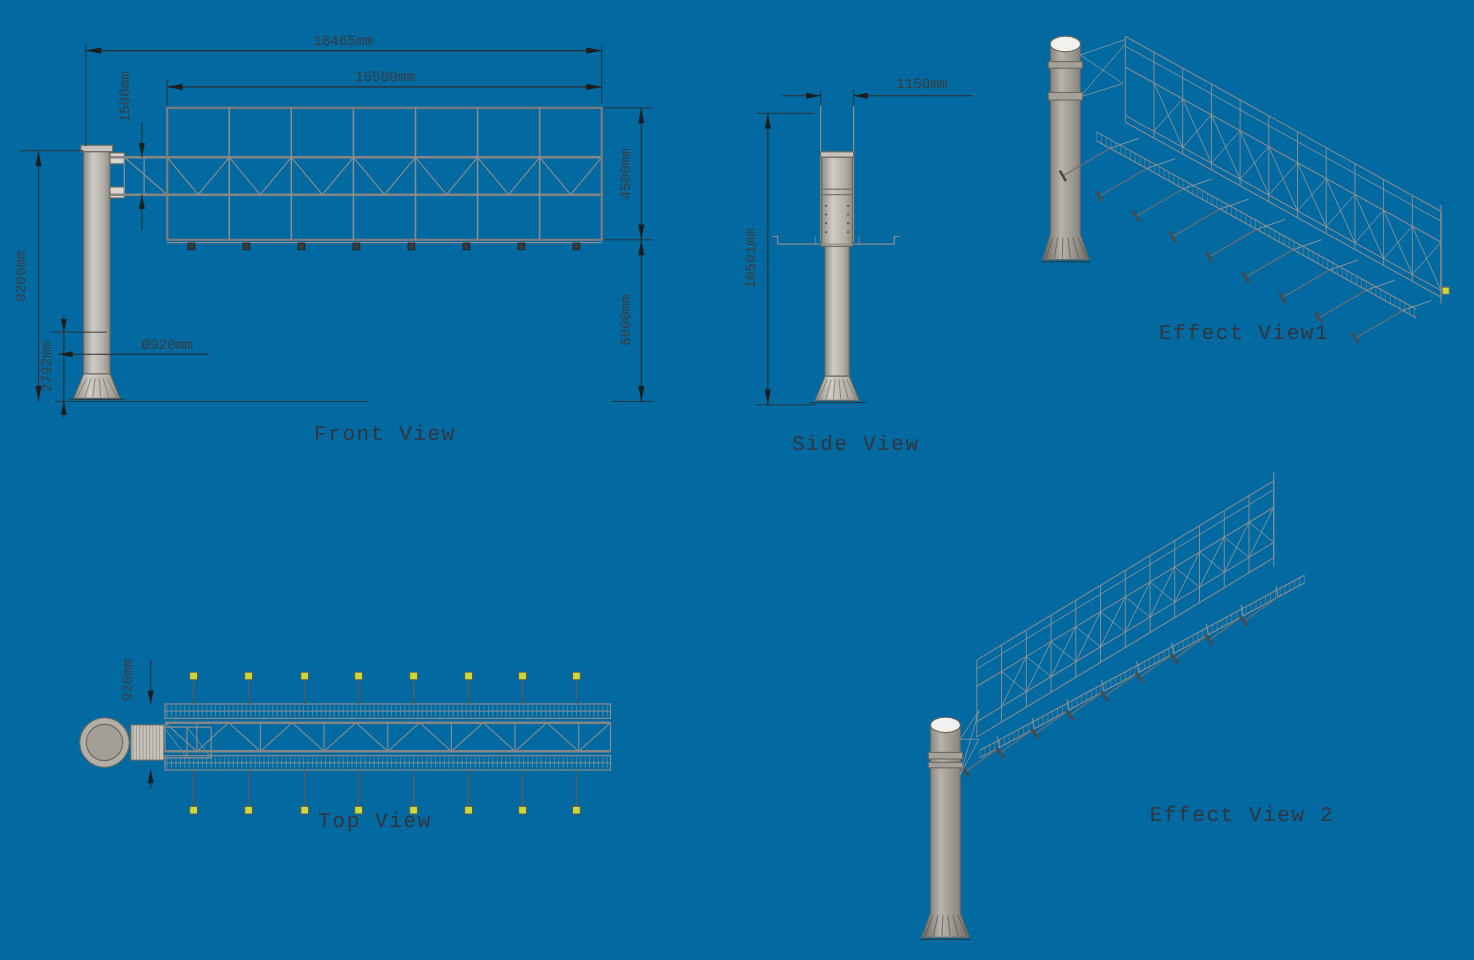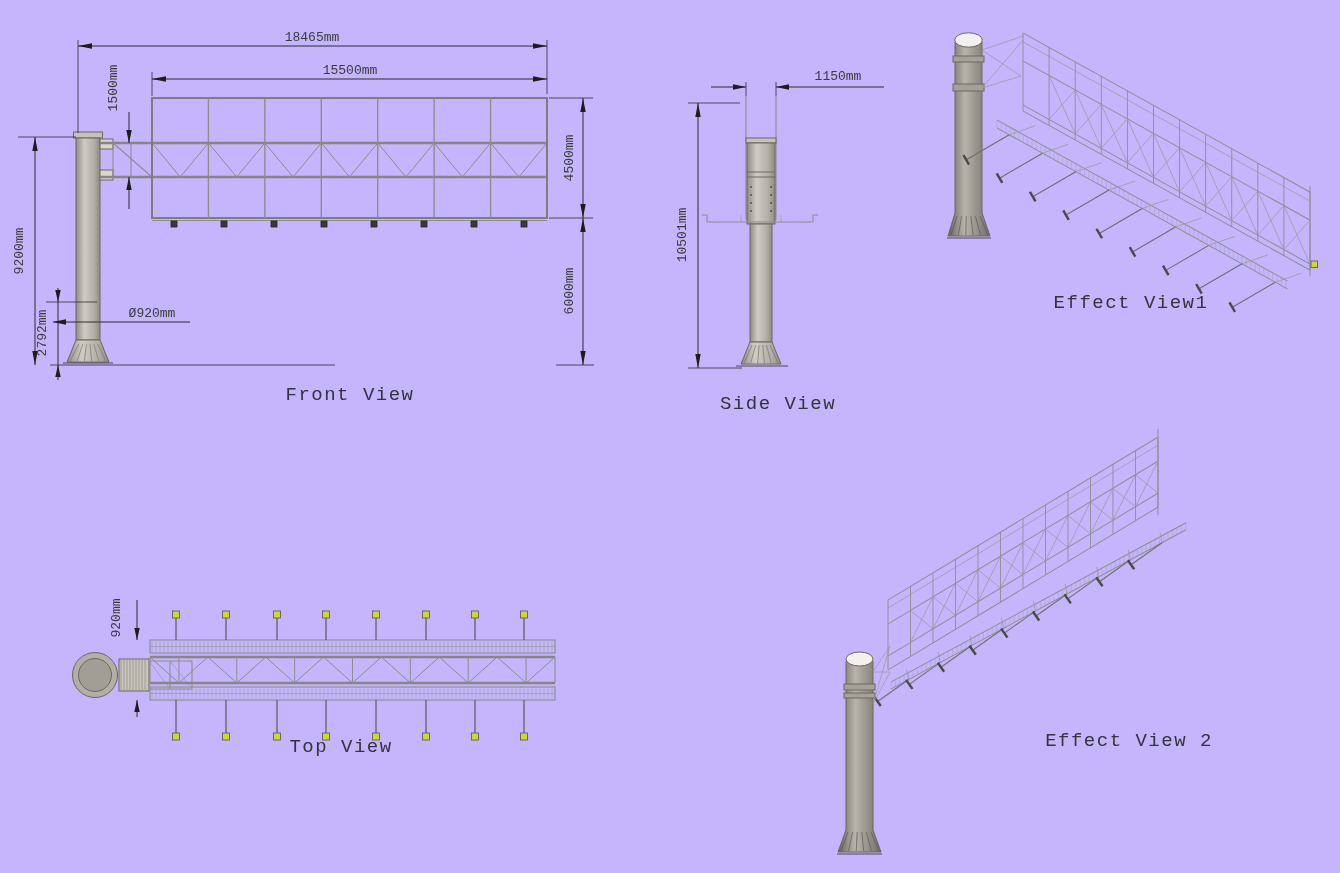--- a/index.html
+++ b/index.html
@@ -1,16 +1,16 @@
 <!DOCTYPE html>
 <html><head>
 <meta charset="utf-8">
 <style>
   html,body{margin:0;padding:0;background:#ffffff;}
-  .stage{position:relative;width:1340px;height:873px;background:#c4b5fd;overflow:hidden;
+  .stage{position:relative;width:1340px;height:873px;background:#0369a1;overflow:hidden;
          font-family:"Liberation Mono",monospace;}
   svg text{font-family:"Liberation Mono",monospace;}
   .dim-text{font-size:13px;fill:#3c3c3c;}
   .vlabel{font-size:19px;fill:#34343c;letter-spacing:1.5px;}
   .dl{stroke:#2d2d2d;stroke-width:1;fill:none;}
   .ext{stroke:#2d2d2d;stroke-width:.8;fill:none;}
   .arr{fill:#1d1d1d;stroke:none;}
   .s1{stroke:#8d8d8d;stroke-width:1.1;fill:none;}
   .s2{stroke:#868686;stroke-width:2.3;fill:none;}
   .s3{stroke:#9a9a9a;stroke-width:.7;fill:none;}

